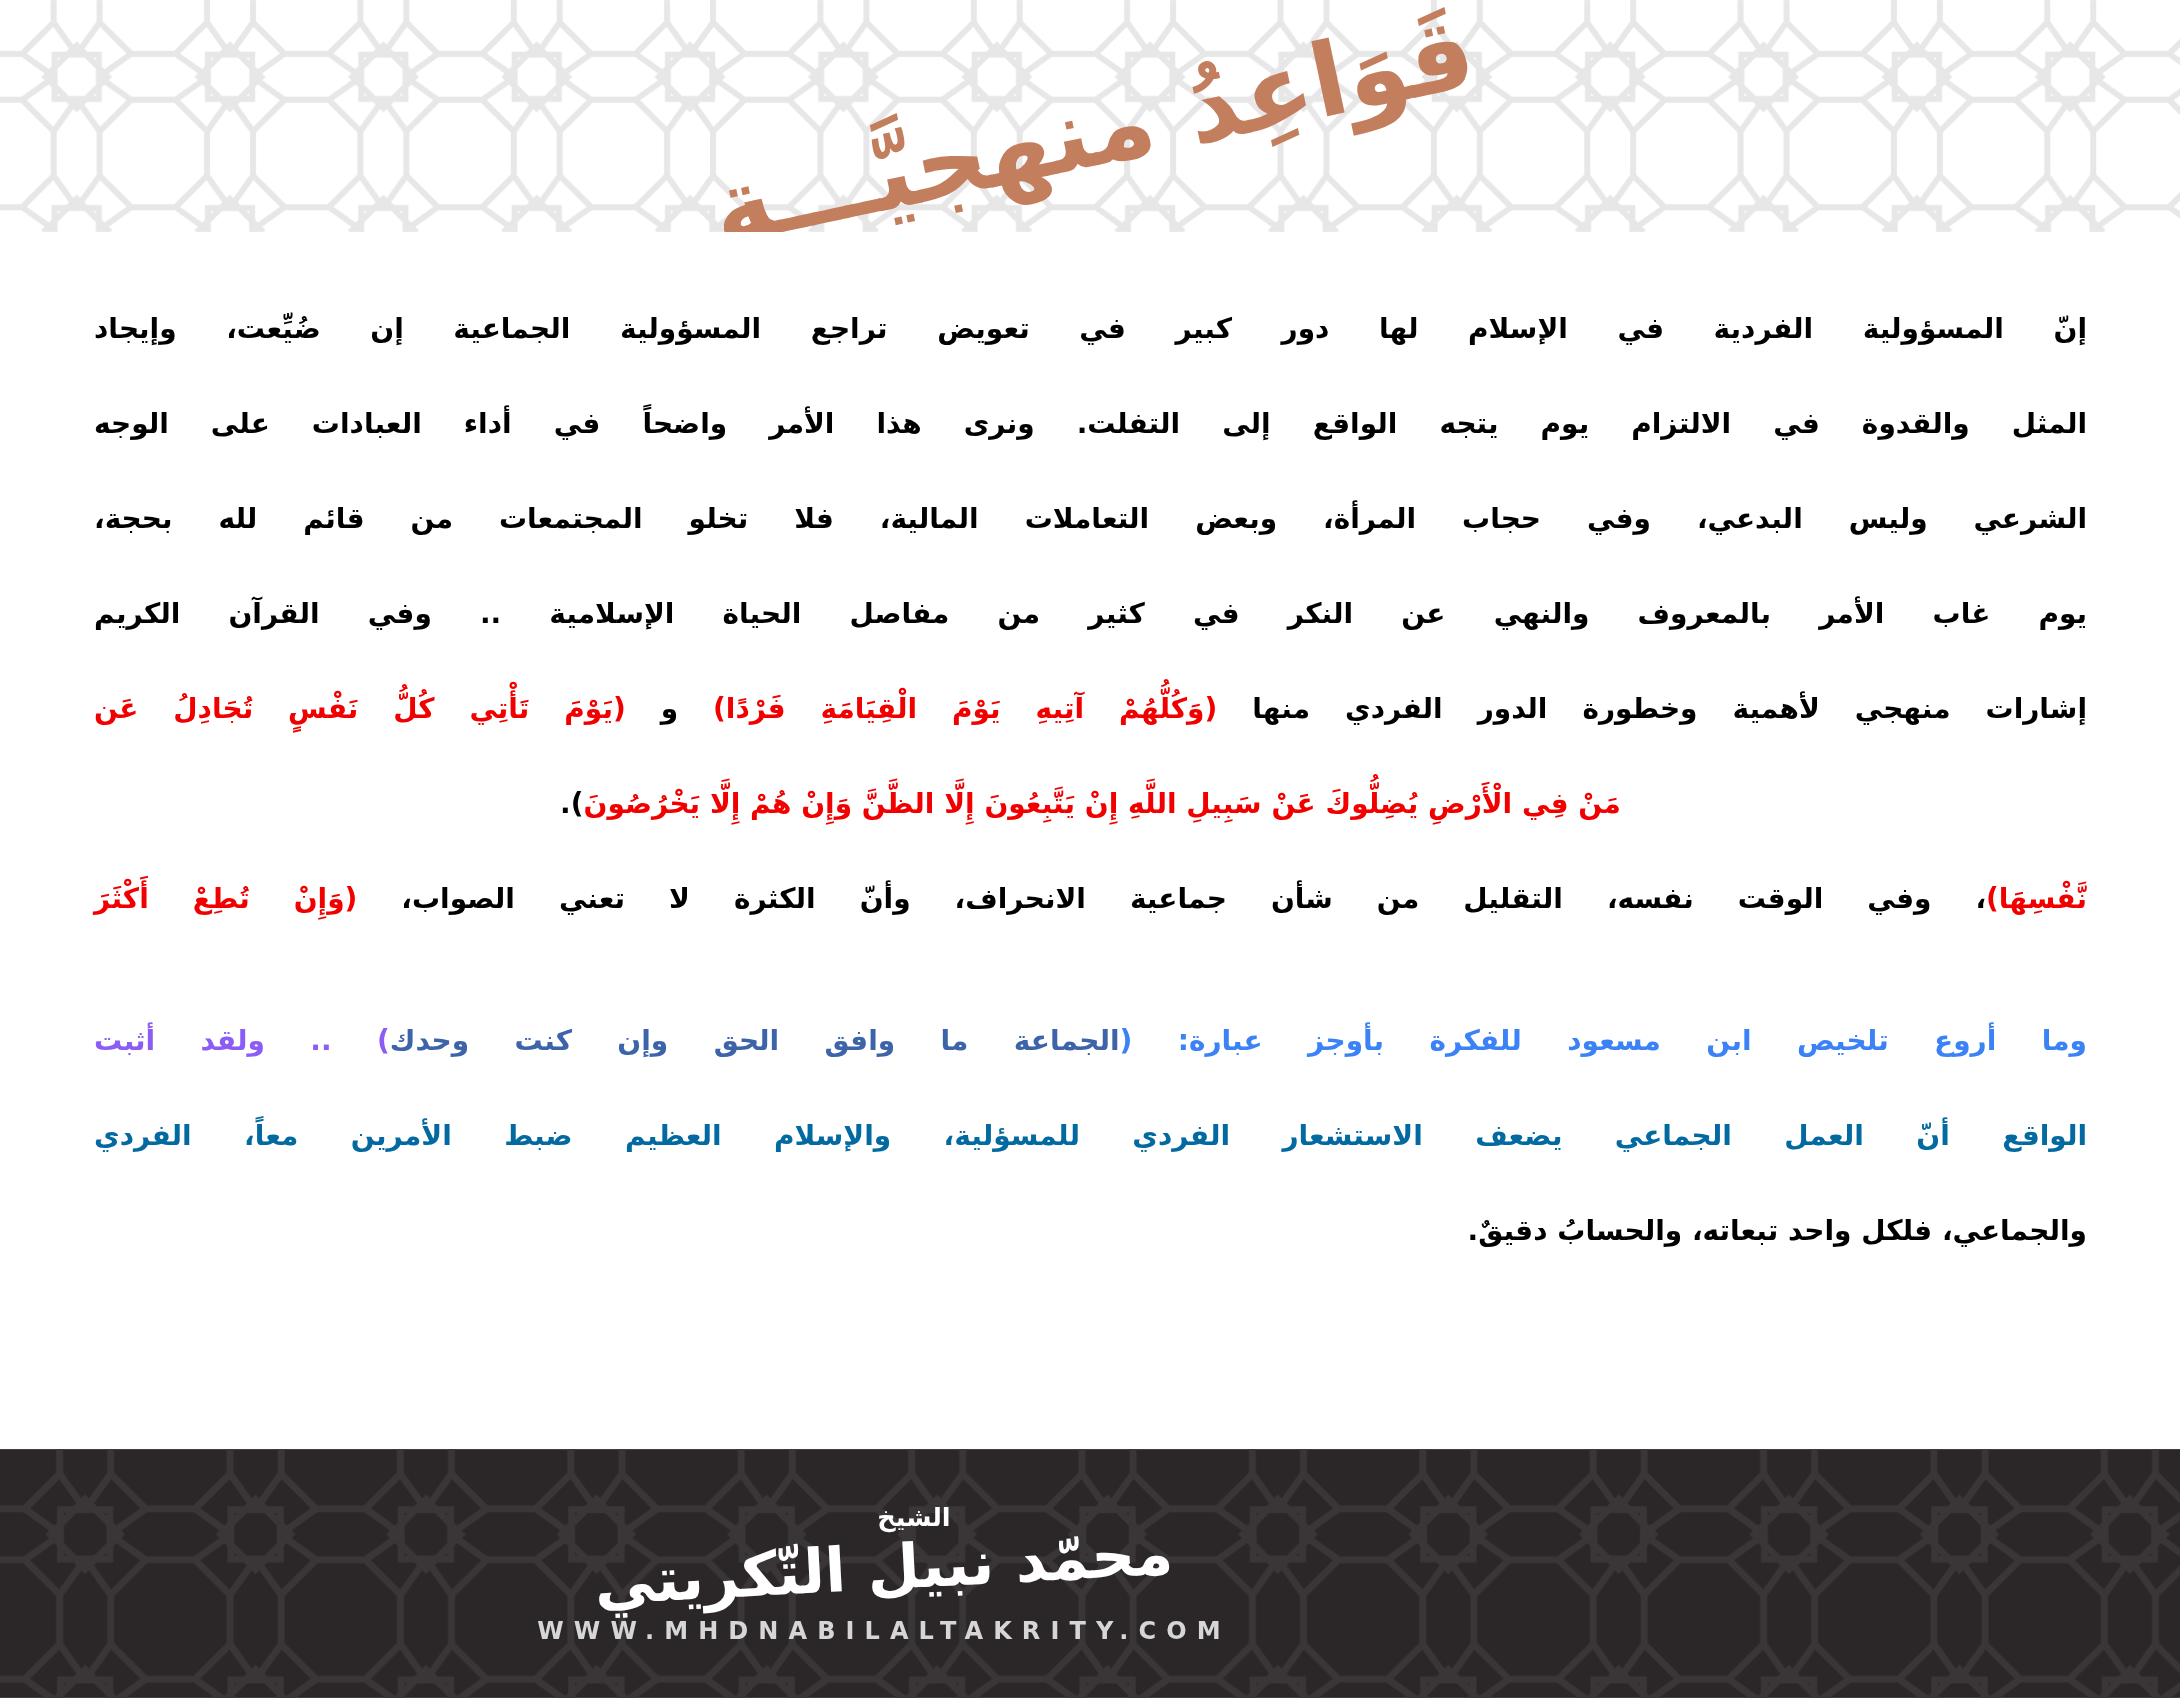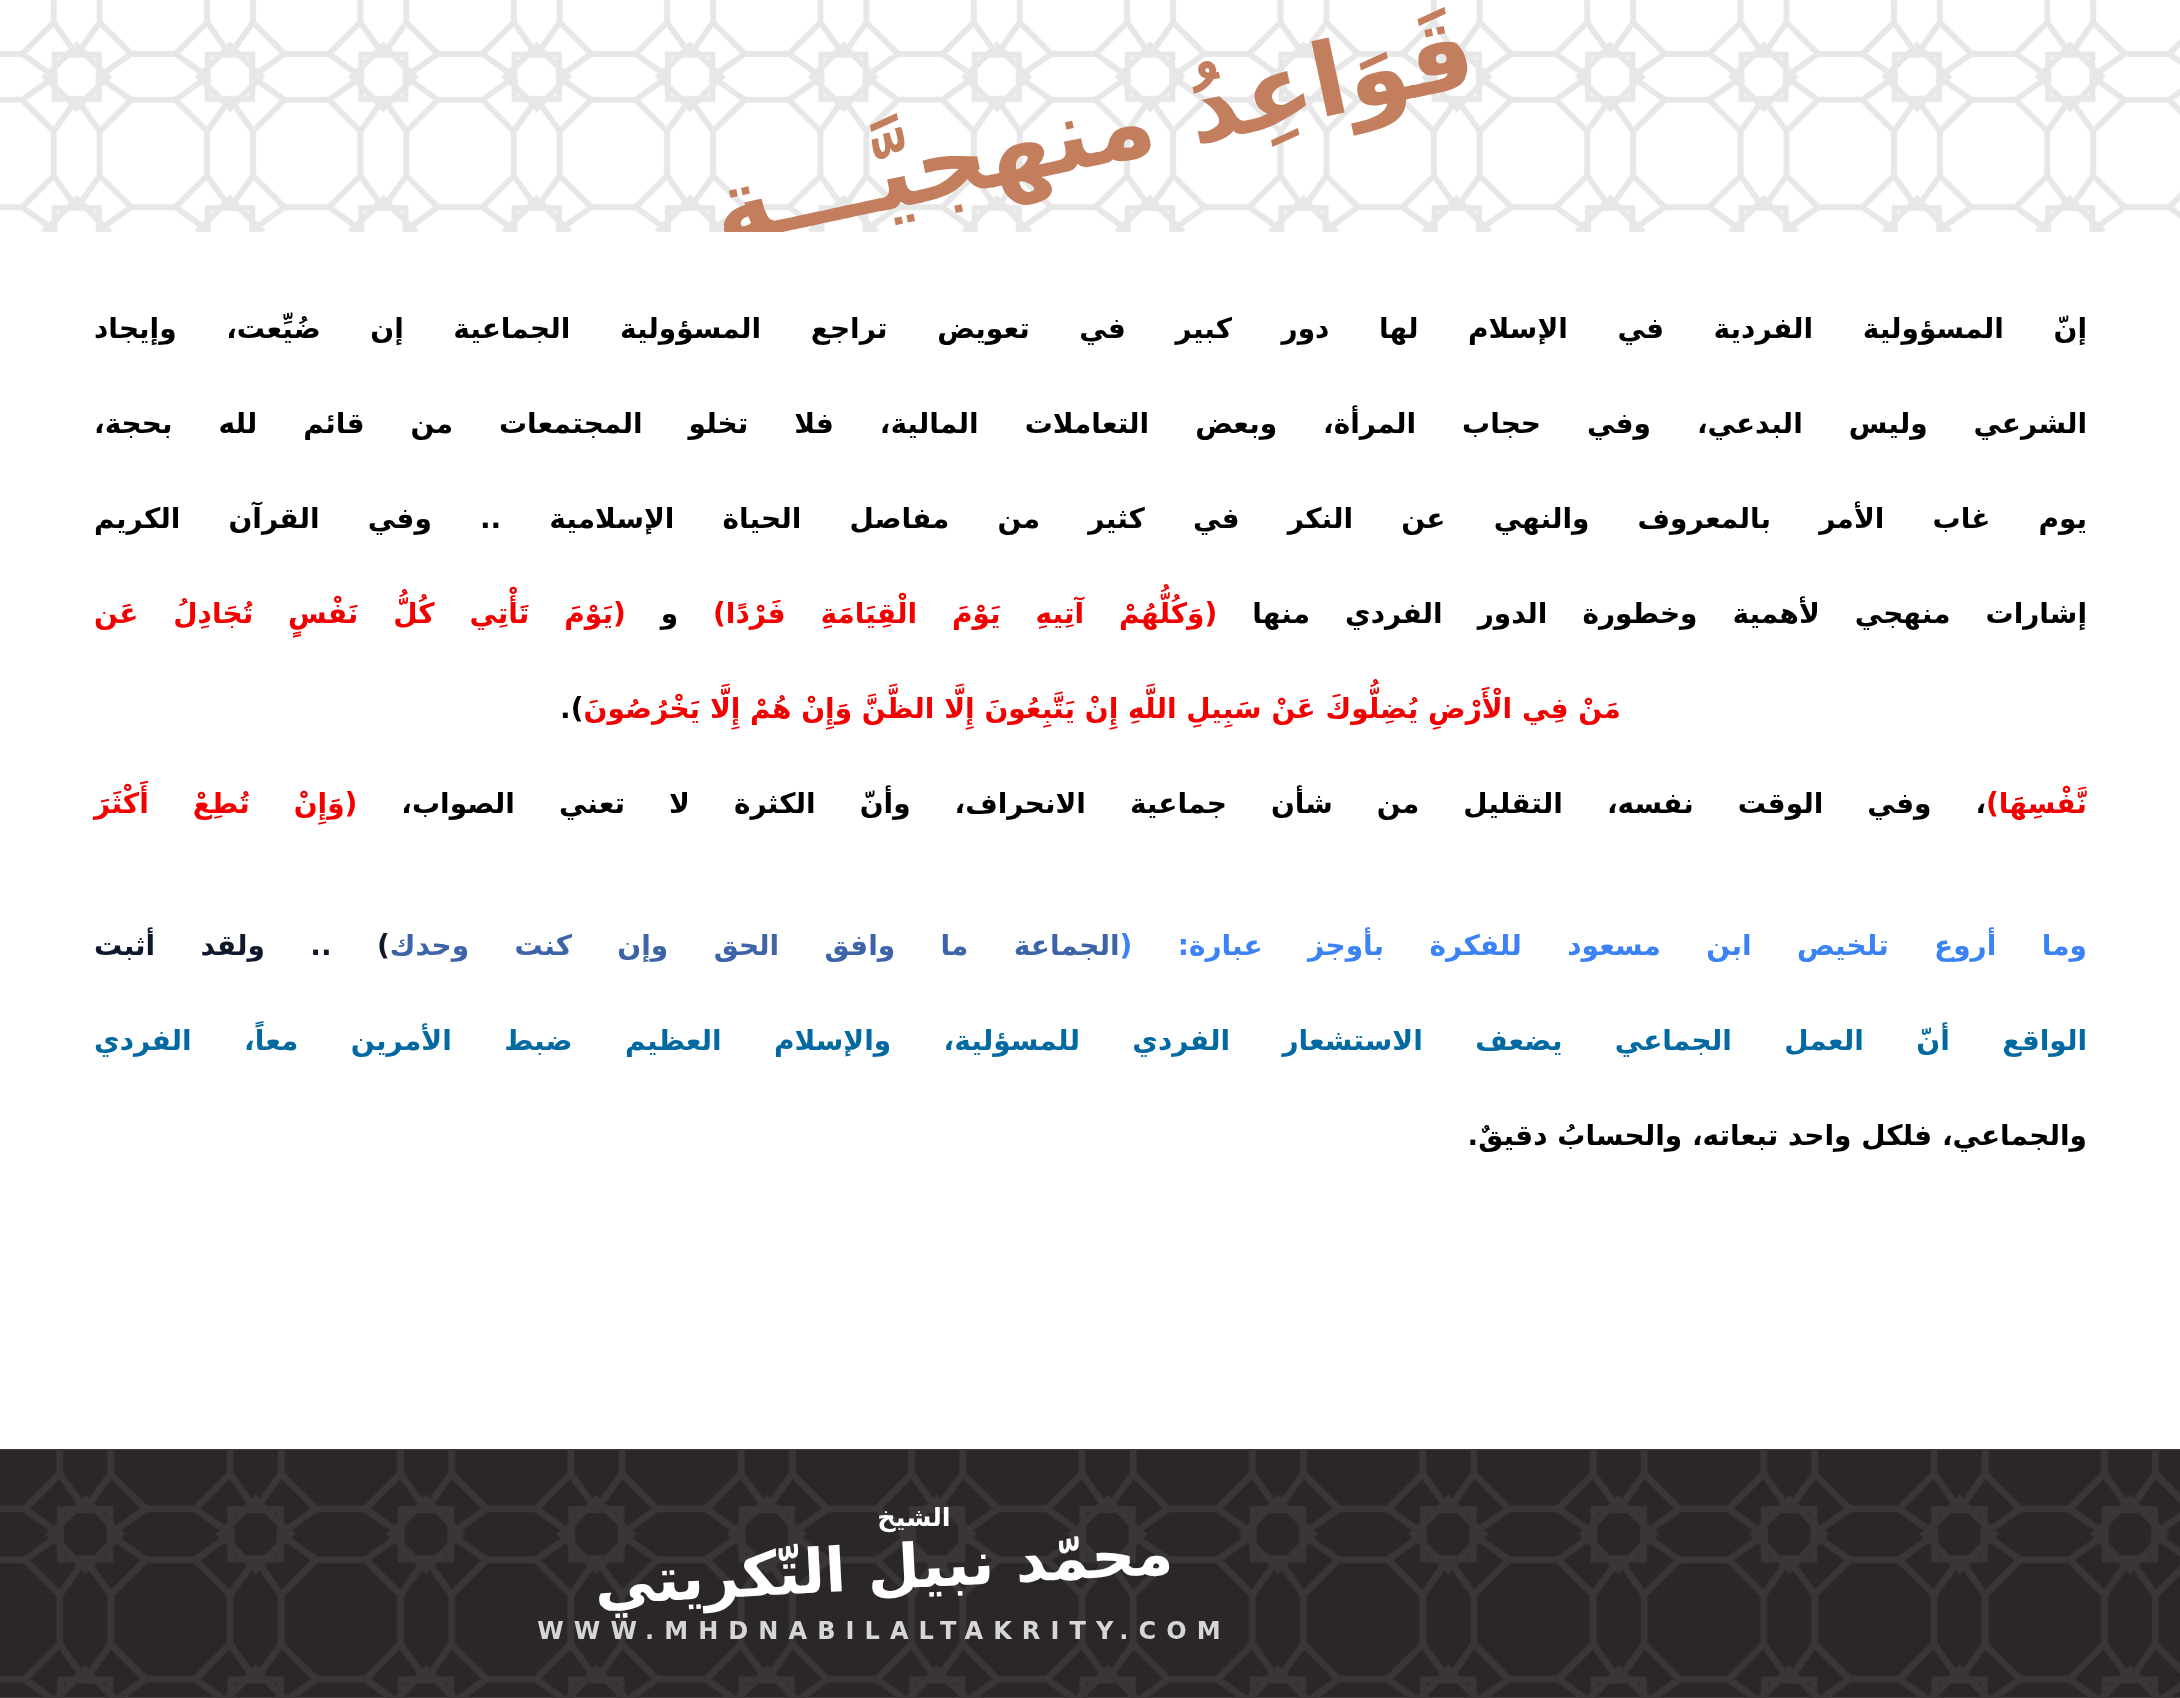--- a/index.html
+++ b/index.html
@@ -94,26 +94,27 @@
       <rect width="2560" height="272" fill="#ffffff"></rect>
       <rect width="2560" height="272" fill="url(#geoLight)"></rect>
     </svg>
     <div class="header-title">
       <div class="calligraphy" style="color: rgb(195, 126, 94);">قَوَاعِدُ منهجيَّـــة</div>
     </div>
   </div>
 
   <div class="content">
       <div class="line justify"><span style="color: rgb(0, 0, 0);">إنّ المسؤولية الفردية في الإسلام لها دور كبير في تعويض تراجع المسؤولية الجماعية إن ضُيِّعت، وإيجاد</span></div>
+      <div class="line justify"><span style="color: rgb(0, 0, 0);">المثل والقدوة في الالتزام يوم يتجه الواقع إلى التفلت. ونرى هذا الأمر واضحاً في أداء العبادات على الوجه</span></div>
       <div class="line justify"><span style="color: rgb(0, 0, 0);">الشرعي وليس البدعي، وفي حجاب المرأة، وبعض التعاملات المالية، فلا تخلو المجتمعات من قائم لله بحجة،</span></div>
       <div class="line justify"><span style="color: rgb(0, 0, 0);">يوم غاب الأمر بالمعروف والنهي عن النكر في كثير من مفاصل الحياة الإسلامية .. وفي القرآن الكريم</span></div>
       <div class="line justify"><span style="color: rgb(0, 0, 0);">إشارات منهجي لأهمية وخطورة الدور الفردي منها </span><span style="color: rgb(242, 0, 0);">(وَكُلُّهُمْ آتِيهِ يَوْمَ الْقِيَامَةِ فَرْدًا)</span><span style="color: rgb(0, 0, 0);"> و </span><span style="color: rgb(242, 0, 0);">(يَوْمَ تَأْتِي كُلُّ نَفْسٍ تُجَادِلُ عَن</span></div>
       <div class="line center"><span style="color: rgb(242, 0, 0);">مَنْ فِي الْأَرْضِ يُضِلُّوكَ عَنْ سَبِيلِ اللَّهِ إِنْ يَتَّبِعُونَ إِلَّا الظَّنَّ وَإِنْ هُمْ إِلَّا يَخْرُصُونَ</span><span style="color: rgb(0, 0, 0);">).</span></div>
       <div class="line justify"><span style="color: rgb(242, 0, 0);">نَّفْسِهَا)</span><span style="color: rgb(0, 0, 0);">، وفي الوقت نفسه، التقليل من شأن جماعية الانحراف، وأنّ الكثرة لا تعني الصواب، </span><span style="color: rgb(242, 0, 0);">(وَإِنْ تُطِعْ أَكْثَرَ</span></div>
-      <div class="line justify para-start"><span style="color: #3b82f6;">وما أروع تلخيص ابن مسعود للفكرة بأوجز عبارة: (</span><span style="color: rgb(61, 100, 168);">الجماعة ما وافق الحق وإن كنت وحدك</span><span style="color: #0f172a;">) .. ولقد أثبت</span></div>
+      <div class="line justify para-start"><span style="color: #3b82f6;">وما أروع تلخيص ابن مسعود للفكرة بأوجز عبارة: (</span><span style="color: rgb(61, 100, 168);">الجماعة ما وافق الحق وإن كنت وحدك</span><span style="color: #8b5cf6;">) .. ولقد أثبت</span></div>
       <div class="line justify"><span style="color: #0369a1;">الواقع أنّ العمل الجماعي يضعف الاستشعار الفردي للمسؤلية، والإسلام العظيم ضبط الأمرين معاً، الفردي</span></div>
       <div class="line right"><span style="color: rgb(0, 0, 0);">والجماعي، فلكل واحد تبعاته، والحسابُ دقيقٌ.</span></div>
     </div>
 
   <div class="footer-band">
     <svg width="2181" height="249" xmlns="http://www.w3.org/2000/svg" viewBox="0 0 2560 292">
       <defs>
         <g id="tileD" fill="none" stroke="#3a3637" stroke-width="8">
           <rect x="71" y="71" width="58" height="58"></rect>
           <rect x="71" y="71" width="58" height="58" transform="rotate(45 100 100)"></rect>

